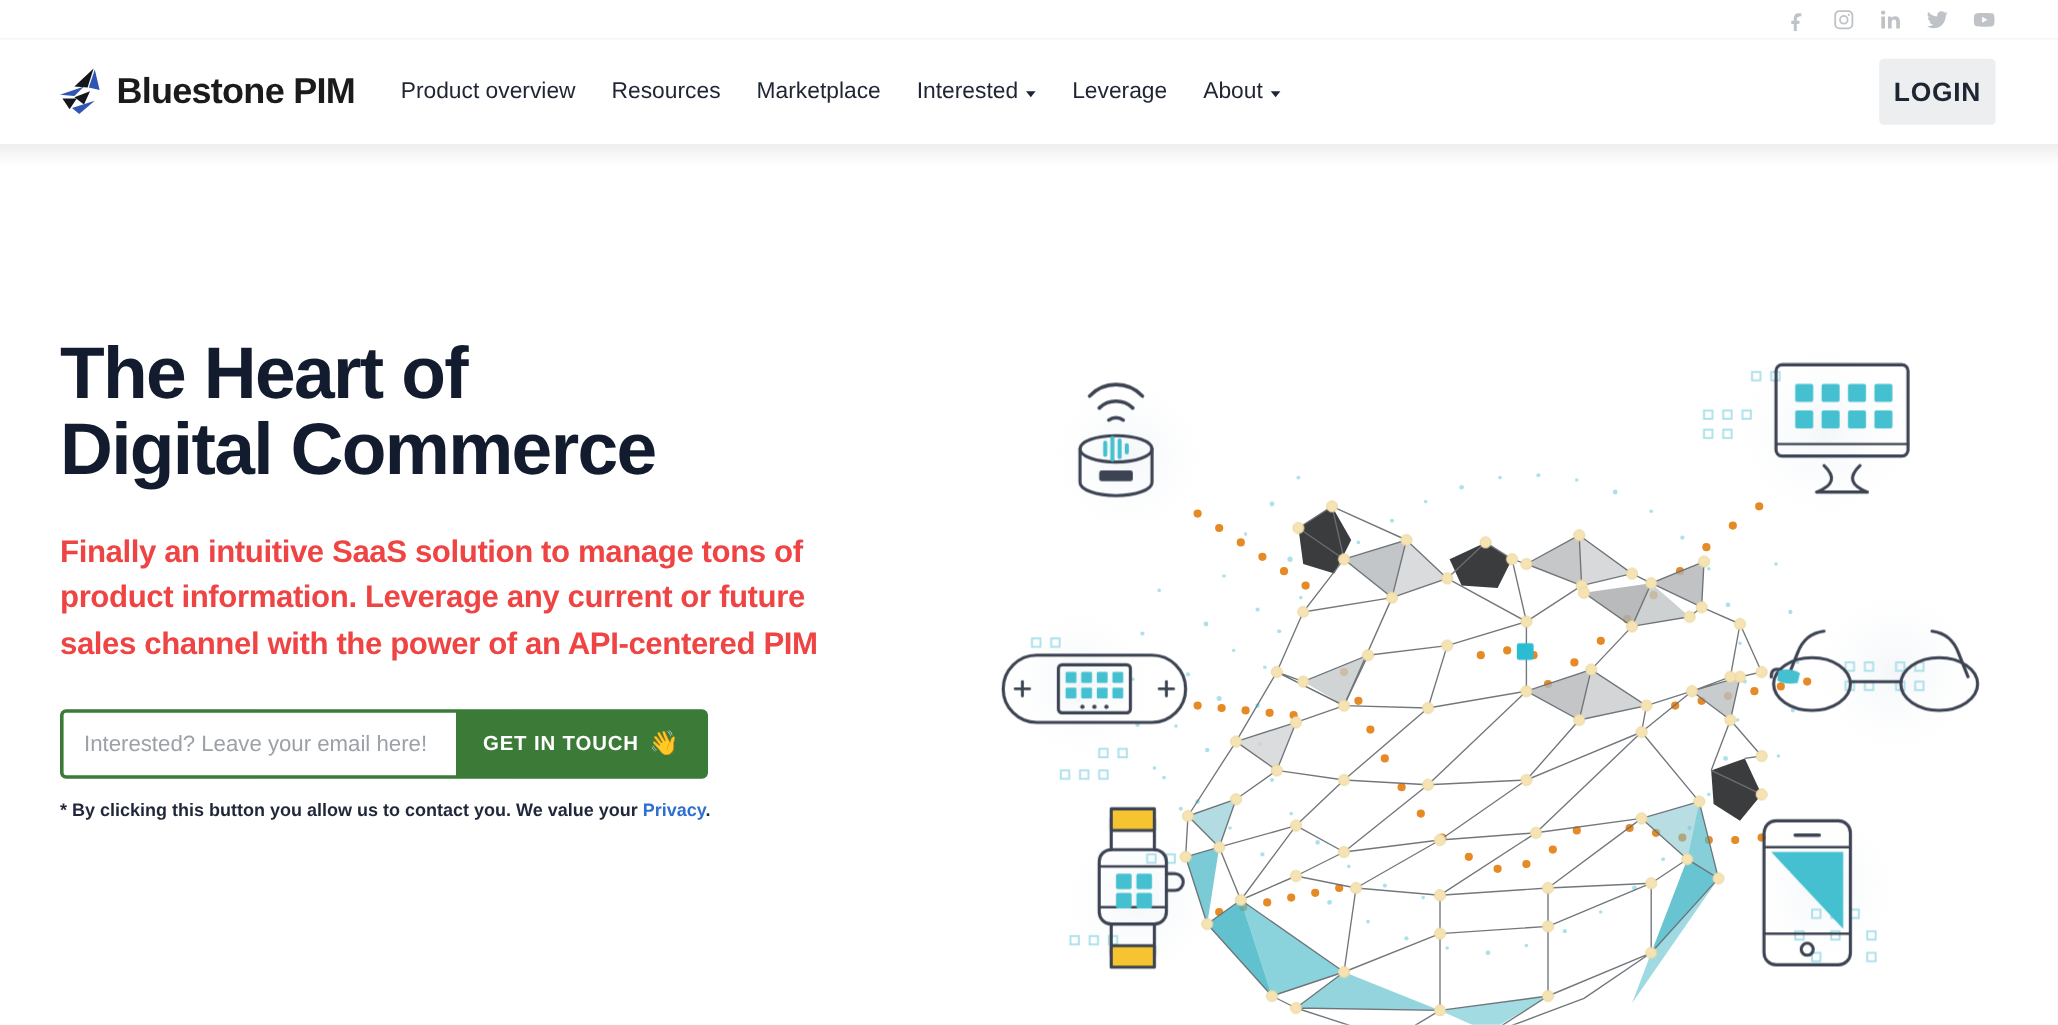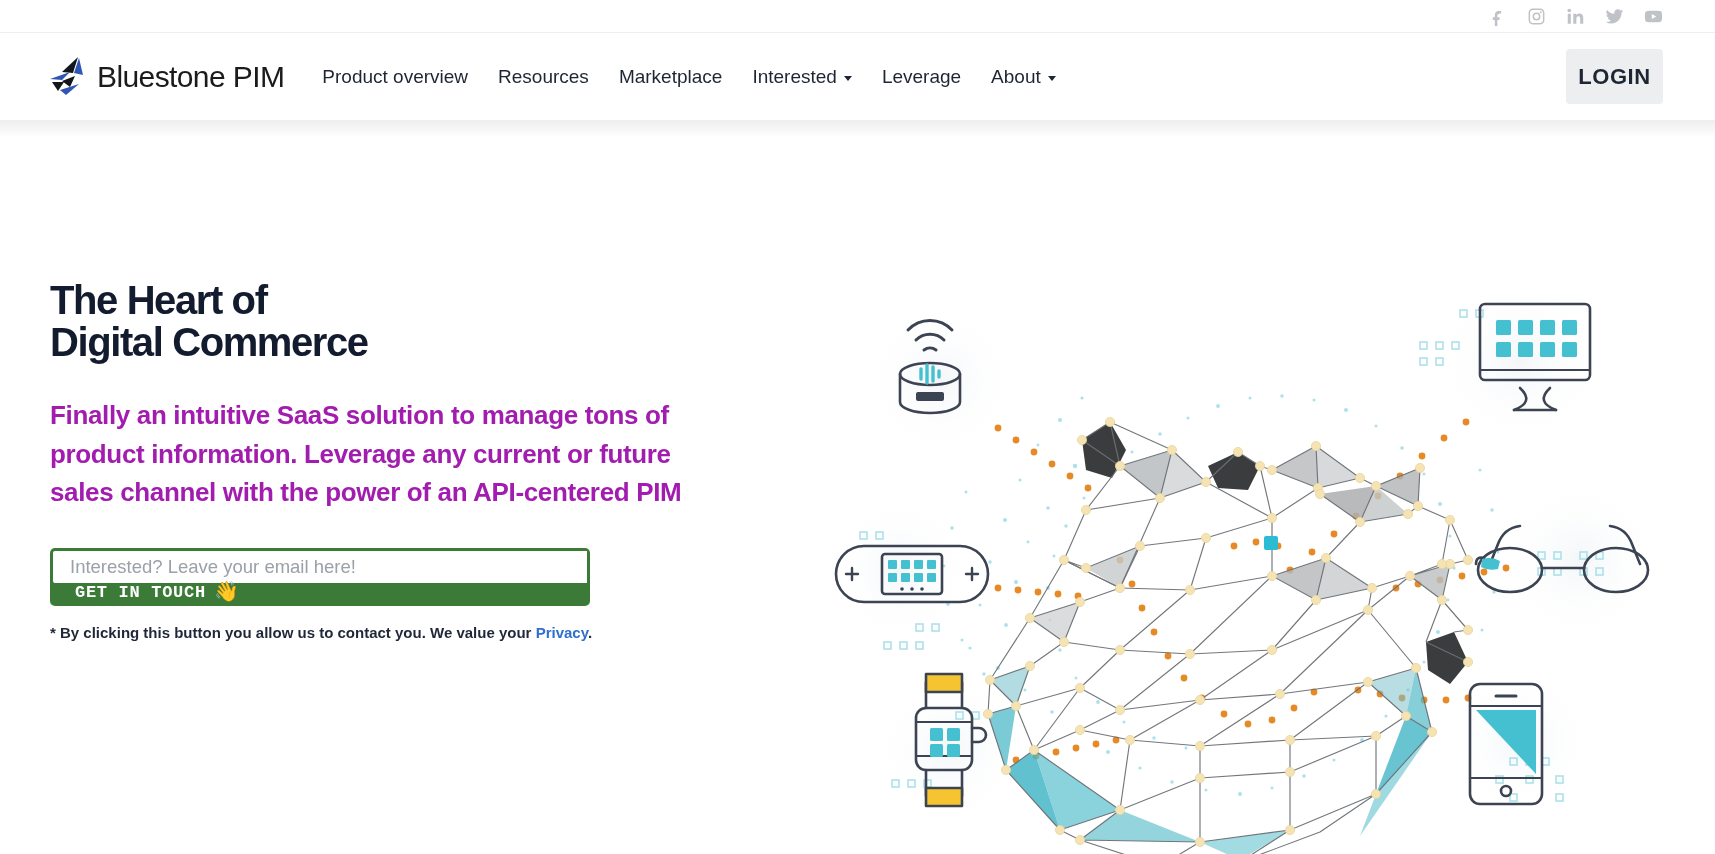--- a/index.html
+++ b/index.html
@@ -49,21 +49,21 @@
     background: linear-gradient(to bottom, rgba(0,0,0,0.065), rgba(0,0,0,0));
     pointer-events: none;
   }
 
   .logo-wrap { display: flex; align-items: center; gap: 3px; flex-shrink: 0; }
   .logo-mark { width: 46px; height: 44px; flex-shrink: 0; }
   .logo-text {
     font-size: 30px;
     letter-spacing: -0.6px;
     color: #1b1b1b;
-    font-weight: 400;
+    font-weight: 700;
     white-space: nowrap;
   }
 
   .nav { display: flex; align-items: center; gap: 30px; margin-left: 38px; }
   .nav-item {
     display: flex; align-items: center; gap: 7px;
     font-size: 19px;
     color: #1f2633;
     font-weight: 400;
     white-space: nowrap;
@@ -98,65 +98,64 @@
     height: 734px;
     display: flex;
     background: #ffffff;
   }
   .hero-left {
     width: 790px;
     padding: 160px 0 0 50px;
     flex-shrink: 0;
   }
   .headline {
-    font-size: 40px;
+    font-size: 61px;
     line-height: 1.04;
     font-weight: 700;
     letter-spacing: -1.4px;
     color: #131c2e;
     margin-bottom: 33px;
   }
   .subhead {
     font-size: 26px;
     line-height: 1.48;
     font-weight: 700;
-    color: #a21caf;
+    color: #ef4444;
     letter-spacing: -0.35px;
     max-width: 650px;
     margin-bottom: 36px;
   }
 
   .form-row {
     display: inline-flex;
     align-items: stretch;
     background: #3b7b37;
     border-radius: 5px;
     padding: 3px;
     height: 58px;
     width: 540px;
-    flex-direction: column;
   }
   .email-input {
     flex: 1;
     border: none;
     outline: none;
     background: #ffffff;
     font-family: "Liberation Sans", sans-serif;
     font-size: 18.5px;
     color: #3f464f;
     padding: 0 17px;
     border-radius: 2px 0 0 2px;
   }
   .email-input::placeholder { color: #9ba1a8; }
   .cta-btn {
     display: flex; align-items: center; gap: 9px;
     background: #3b7b37;
     border: none;
     padding: 0 20px 0 22px;
-    font-family: Liberation Mono, monospace;
+    font-family: Liberation Sans, sans-serif;
     font-size: 17px;
     font-weight: 700;
     letter-spacing: 0.7px;
     color: #ffffff;
     cursor: pointer;
     white-space: nowrap;
   }
   .cta-emoji { font-size: 20px; line-height: 1; }
 
   .disclaimer {

